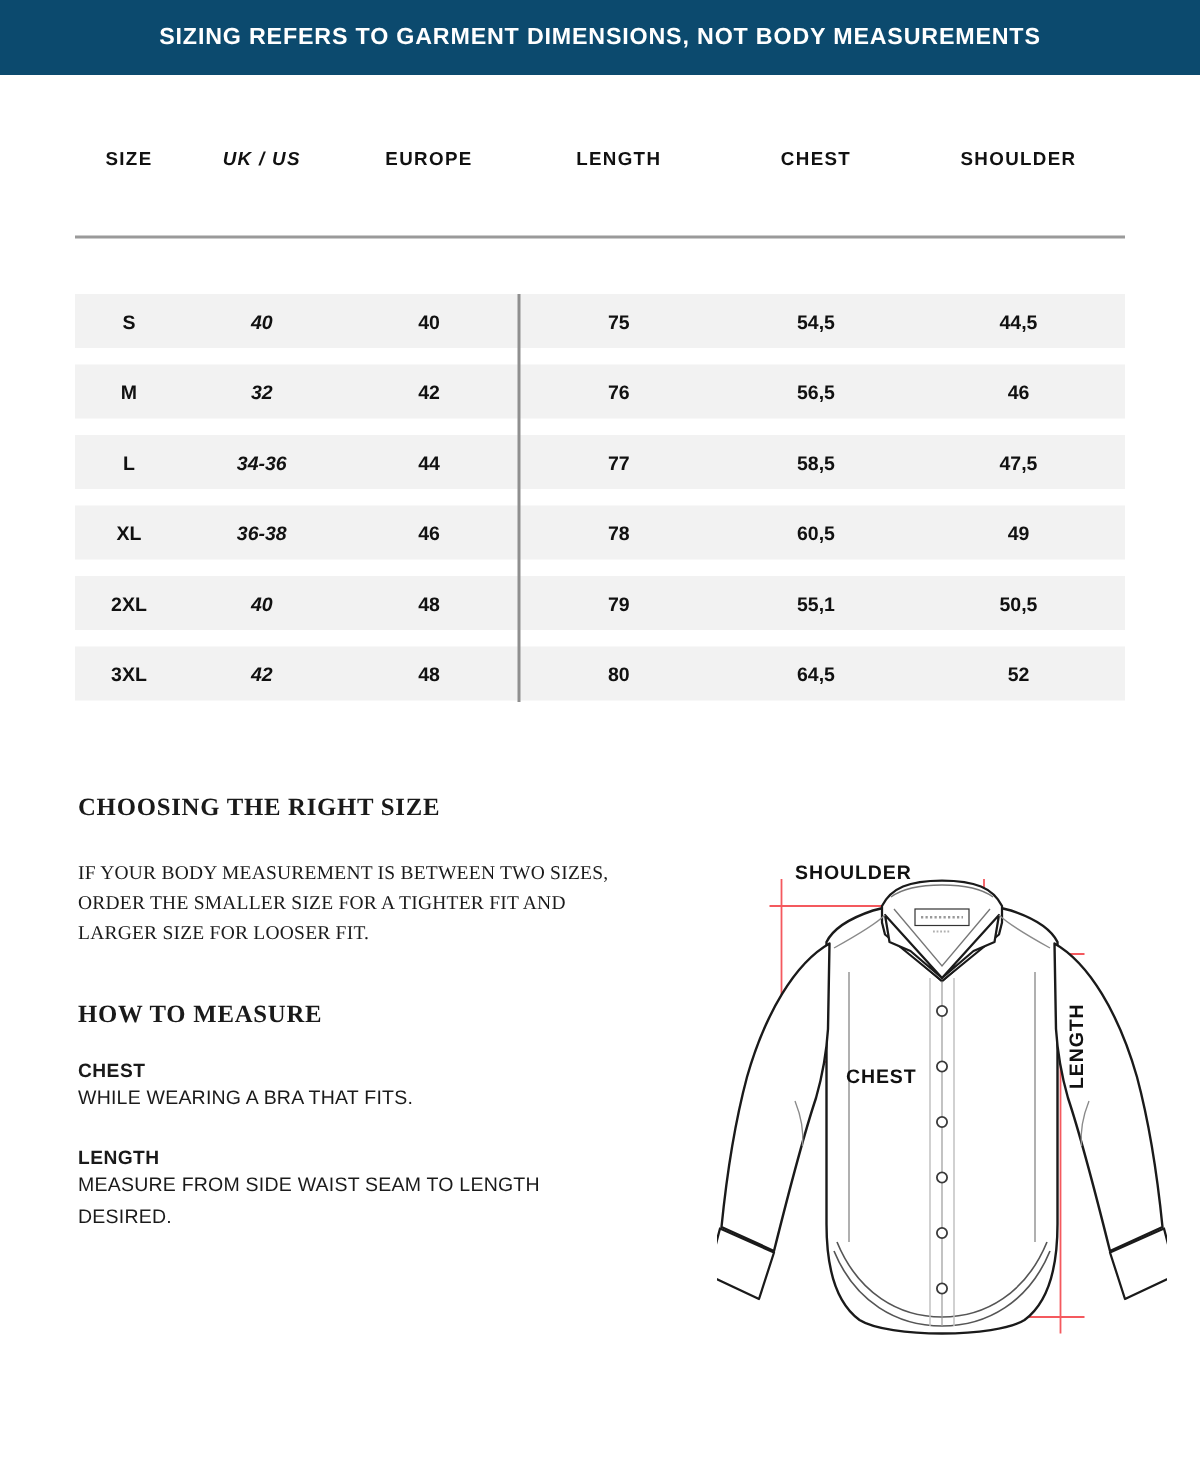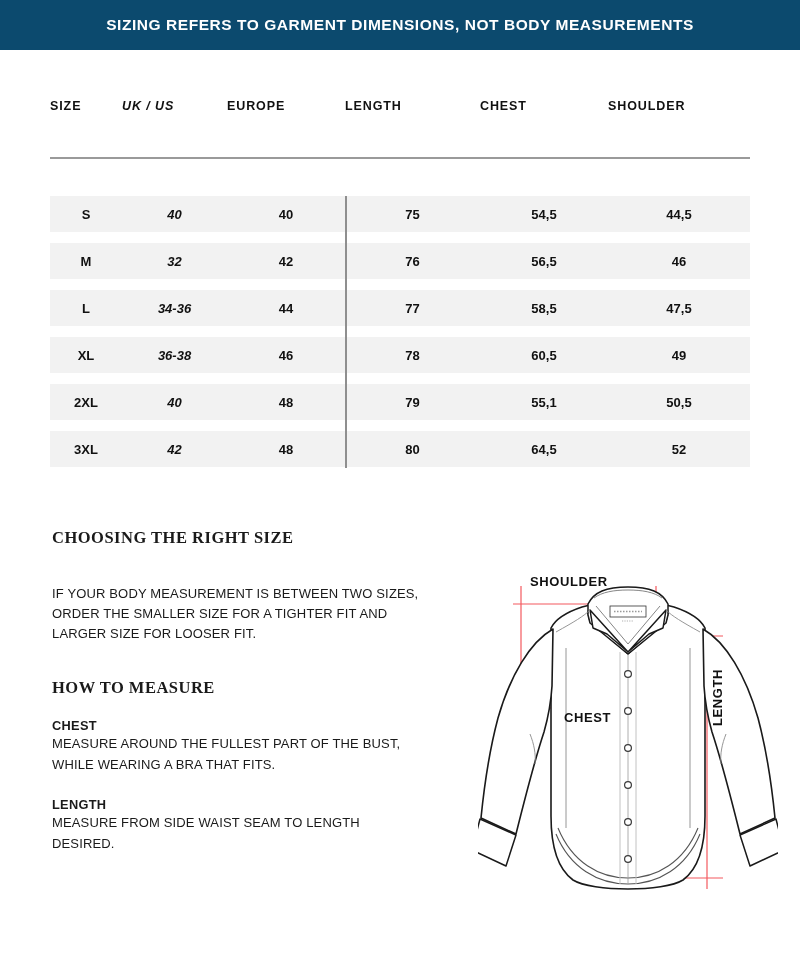--- a/index.html
+++ b/index.html
@@ -23,21 +23,21 @@
     letter-spacing: 0.55px; white-space: nowrap;
     font-family: "Liberation Sans", sans-serif;
   }
 
   
   .table-wrap { position: absolute; left: 50px; top: 88px; width: 700px; }
 
   .thead { display: flex; height: 36px; align-items: center; }
   .th {
     font-size: 12.5px; font-weight: bold; letter-spacing: 0.9px;
-    color: #111; 
+    color: #111; text-align: center;
   }
   .hr-head {
     position: absolute; left: 0; top: 69px; width: 700px; height: 2px;
     background: #9a9a9a;
   }
 
   .tbody { position: absolute; left: 0; top: 108px; width: 700px; }
   .trow {
     position: relative; display: flex; align-items: center;
     height: 36px; margin-bottom: 11px; background: #f2f2f2;
@@ -67,21 +67,21 @@
   }
   .body-text {
     font-size: 13px; line-height: 20px; letter-spacing: 0.15px;
     color: #1a1a1a; font-weight: normal;
   }
   .sub-h {
     font-size: 12.8px; font-weight: bold; letter-spacing: 0.3px;
     color: #1a1a1a;
   }
 
-  .block-choosing-body { margin-top: 36px; }
+  .block-choosing-body { margin-top: 24px; font-family: Liberation Serif, serif; }
   .h-how { margin-top: 34px; }
   .measure-block { margin-top: 20px; }
   .measure-block .body-text { margin-top: 1px; }
   .measure-block.gap-sm { margin-top: 22px; }
 
   
   .diagram { position: absolute; left: 478px; top: 566px; width: 300px; height: 350px; }
   .diagram svg { display: block; }
   .dlabel {
     position: absolute; font-size: 13px; font-weight: bold;
@@ -183,21 +183,20 @@
     <div class="block-choosing-body">
       <div class="body-text">IF YOUR BODY MEASUREMENT IS BETWEEN TWO SIZES,</div>
       <div class="body-text">ORDER THE SMALLER SIZE FOR A TIGHTER FIT AND</div>
       <div class="body-text">LARGER SIZE FOR LOOSER FIT.</div>
     </div>
 
     <div class="h2 h-how">HOW TO MEASURE</div>
 
     <div class="measure-block">
       <div class="sub-h">CHEST</div>
-      <div class="body-text">MEASURE AROUND THE FULLEST PART OF THE BUST,</div>
       <div class="body-text">WHILE WEARING A BRA THAT FITS.</div>
     </div>
 
     <div class="measure-block gap-sm">
       <div class="sub-h">LENGTH</div>
       <div class="body-text">MEASURE FROM SIDE WAIST SEAM TO LENGTH</div>
       <div class="body-text">DESIRED.</div>
     </div>
 
 

